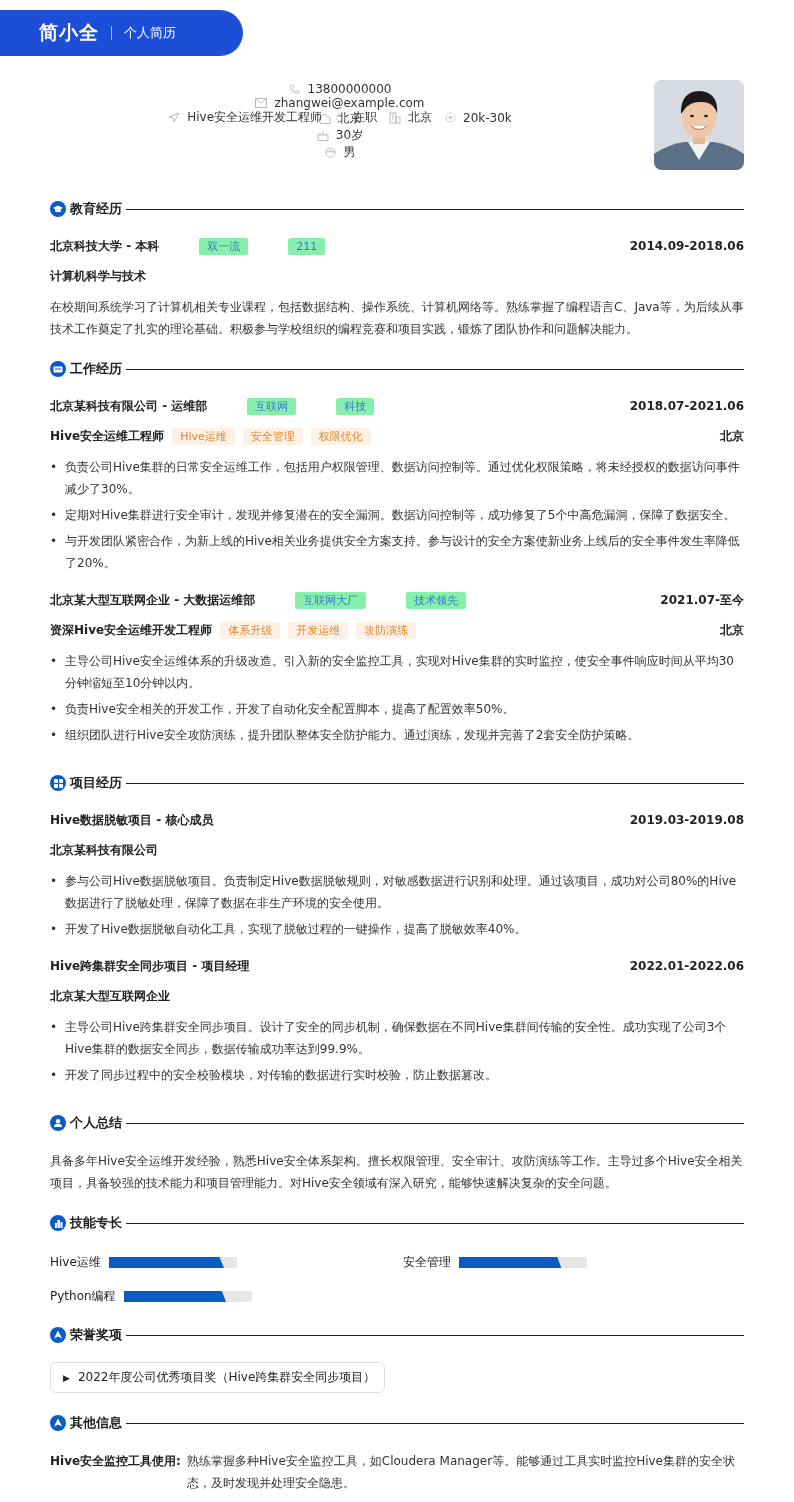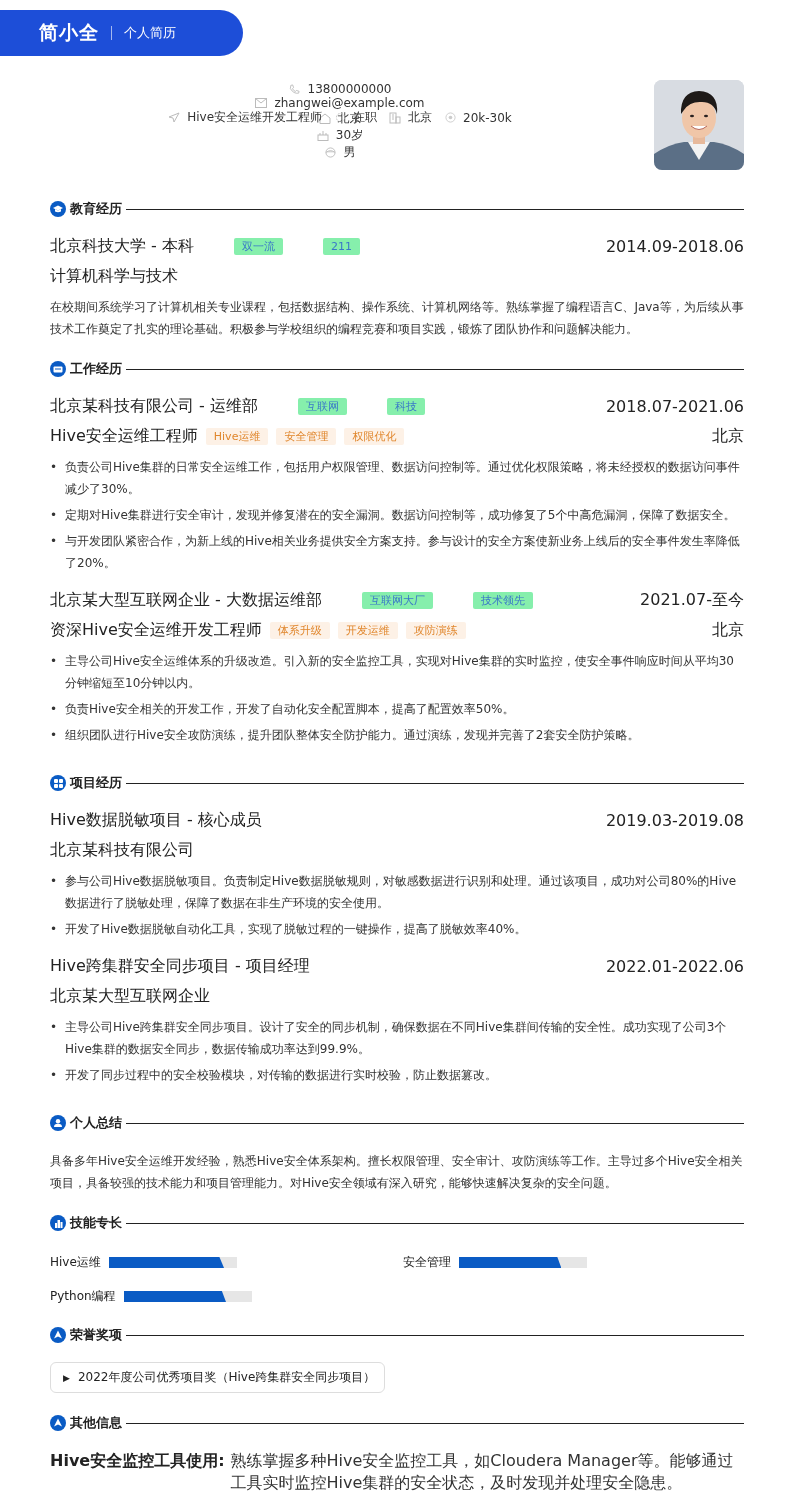--- a/index.html
+++ b/index.html
@@ -19,38 +19,38 @@
 
   .photo { position: absolute; left: 654px; top: 80px; width: 90px; height: 90px; border-radius: 8px; overflow: hidden; background: #d6dae0; }
 
   .section-title { position: absolute; left: 50px; width: 694px; height: 20px; display: flex; align-items: center; }
   .section-title .sic { width: 16px; height: 16px; border-radius: 50%; background: #0a5bc4; display: inline-flex; align-items: center; justify-content: center; margin-right: 4px; }
   .section-title .stxt { font-size: 13px; font-weight: bold; color: #222; margin-right: 4px; white-space: nowrap; }
   .section-title .line { flex: 1; height: 1px; background: #222; }
 
   .row { position: absolute; left: 50px; width: 694px; display: flex; align-items: center; justify-content: space-between; }
   .row .left { display: flex; align-items: center; }
-  .bold { font-weight: normal; font-size: 16px; color: #222; }
+  .bold { font-weight: bold; font-size: 12px; color: #222; }
   .tag { display: inline-block; font-size: 11px; padding: 1px 8px; border-radius: 2px; margin-left: 8px; line-height: 15px; }
   .tag.blue { background: #86efac; color: #3a78c8; margin-left: 40px; }
   .tag.orange { background: #fdf1e6; color: #e0862c; }
 
   .para { position: absolute; left: 50px; width: 694px; font-size: 12px; line-height: 22px; color: #333; }
   .bullet { position: absolute; left: 50px; width: 694px; font-size: 12px; line-height: 22px; color: #333; padding-left: 15px; }
   .bullet::before { content: "•"; position: absolute; left: 0; top: 0; color: #333; }
 
   .skill { position: absolute; display: flex; align-items: center; }
   .skill .sl { font-size: 12px; color: #222; margin-right: 8px; white-space: nowrap; }
   .skill .bar { width: 128px; height: 11px; background: #e6e6e6; position: relative; }
   .skill .fill { position: absolute; left: 0; top: 0; height: 11px; background: #0a5bc4; clip-path: polygon(0 0, 96% 0, 100% 100%, 0 100%); }
 
   .award { position: absolute; left: 50px; top: 1362px; width: 335px; height: 31px; border: 1px solid #ddd; border-radius: 6px; display: flex; align-items: center; padding-left: 12px; font-size: 12px; color: #222; }
   .award .tri { font-size: 9px; margin-right: 8px; }
 
-  .other { position: absolute; left: 50px; top: 1450px; width: 694px; display: flex; font-size: 16px; line-height: 22px; }
+  .other { position: absolute; left: 50px; top: 1450px; width: 694px; display: flex; font-size: 12px; line-height: 22px; }
   .other .ol { font-weight: bold; white-space: nowrap; margin-right: 6px; }
   .other .ov { color: #333; width: 560px; }
 </style>
 </head>
 <body>
 
 <div class="banner">
   <span class="name">简小全</span>
   <span class="sep"></span>
   <span class="subtitle">个人简历</span>

